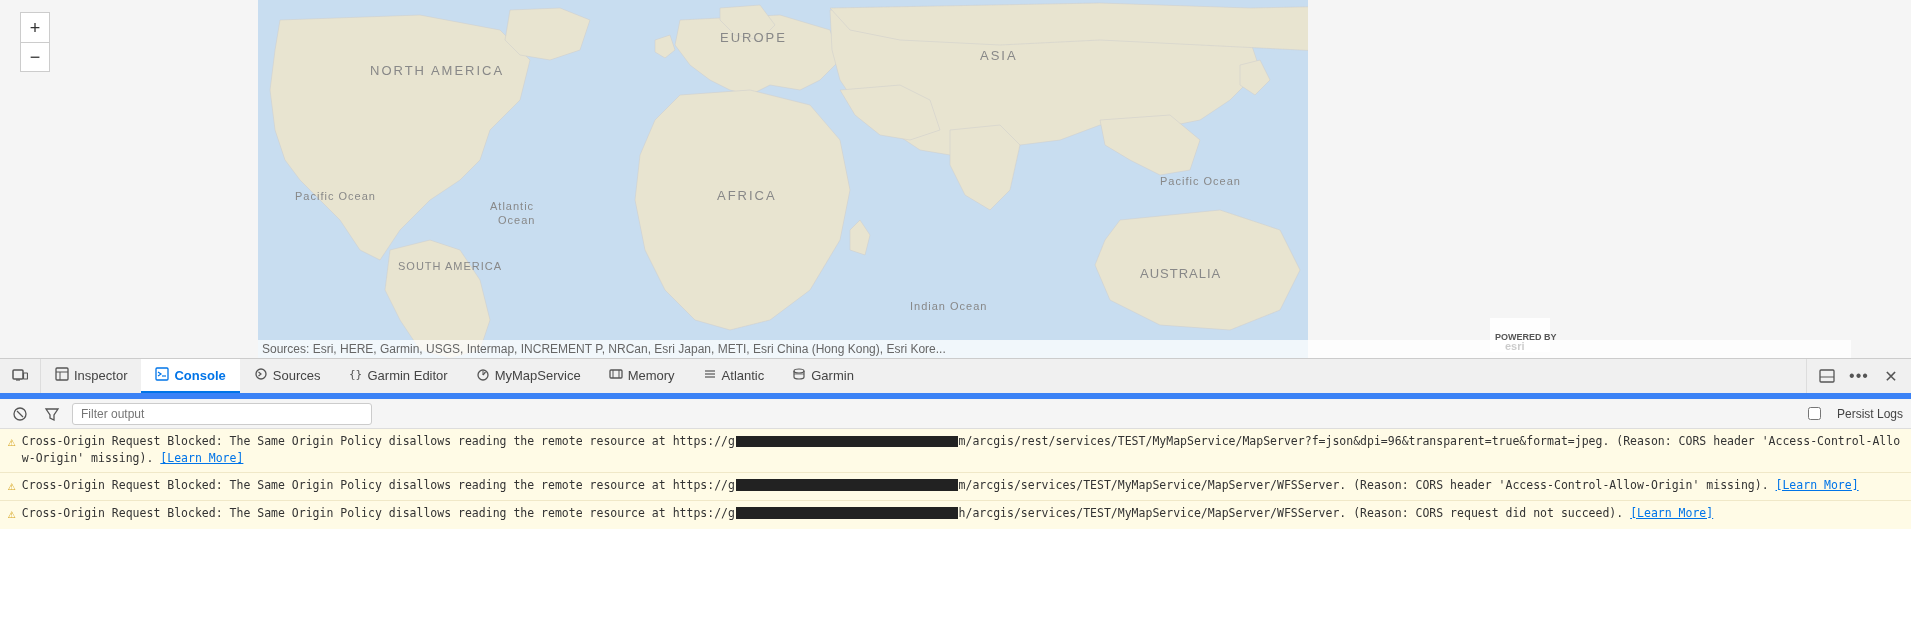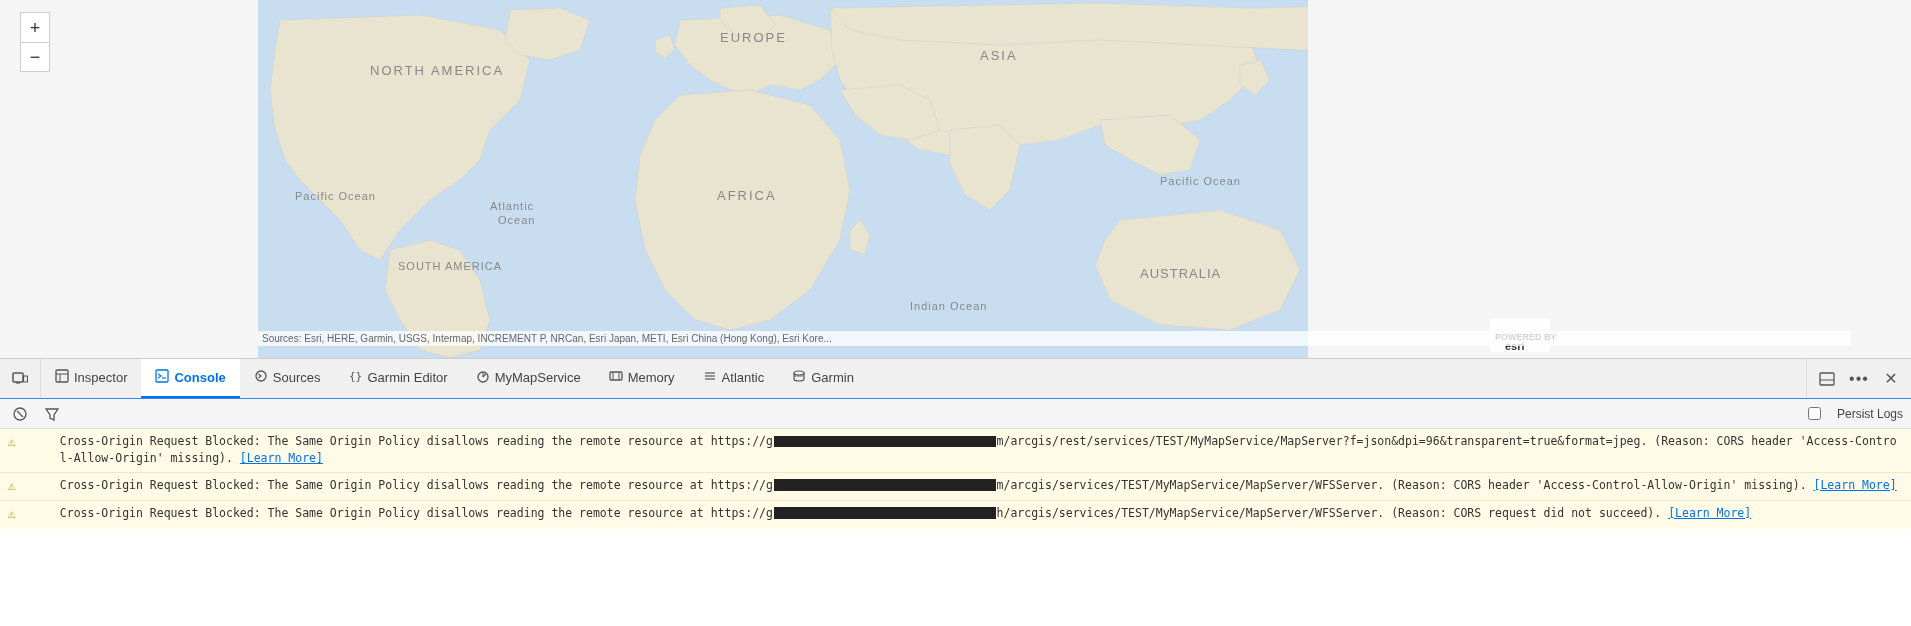--- a/index.html
+++ b/index.html
@@ -41,45 +41,45 @@
       align-items: center;
       justify-content: center;
       color: #333;
       line-height: 1;
     }
 
     .map-btn:first-child { border-bottom: none; }
 
     .map-attribution {
       position: absolute;
-      bottom: 12px;
+      bottom: 0;
       left: 258px;
       right: 60px;
-      font-size: 10px;
+      font-size: 12px;
       color: #666;
       background: rgba(255,255,255,0.75);
       padding: 2px 4px;
       white-space: nowrap;
       overflow: hidden;
     }
 
     
     .devtools {
       flex: 1;
       display: flex;
       flex-direction: column;
       background: #fff;
       border-top: 1px solid #ccc;
     }
 
     
     .devtools-toolbar {
       height: 40px;
       background: #f0f0f0;
-      border-bottom: 1px solid #3b82f6;
+      border-bottom: 6px solid #3b82f6;
       display: flex;
       align-items: stretch;
       padding: 0;
     }
 
     .toolbar-left {
       display: flex;
       align-items: center;
       padding: 0 6px;
       gap: 2px;
@@ -210,21 +210,20 @@
       font-size: 13px;
       flex-shrink: 0;
       margin-top: 1px;
     }
 
     .message-text {
       flex: 1;
       color: #333;
       line-height: 1.5;
       word-break: break-all;
-      margin-left: 38px;
     }
 
     .message-link {
       color: #0074e8;
       text-decoration: underline;
       cursor: pointer;
     }
 
     .redacted {
       display: inline-block;
@@ -435,20 +434,21 @@
       <svg width="16" height="16" viewBox="0 0 16 16" fill="none">
         <circle cx="8" cy="8" r="6" stroke="#555" stroke-width="1.3" fill="none"></circle>
         <line x1="5" y1="5" x2="11" y2="11" stroke="#555" stroke-width="1.3"></line>
       </svg>
     </button>
     <button class="console-toolbar-btn" title="Filter">
       <svg width="16" height="16" viewBox="0 0 16 16" fill="none">
         <polygon points="2,3 14,3 10,9 10,14 6,12 6,9" fill="none" stroke="#555" stroke-width="1.3"></polygon>
       </svg>
     </button>
+    <input type="text" class="filter-input" placeholder="Filter output" style="">
     <div class="persist-logs">
       <input type="checkbox" id="persist-logs" style="">
       <label for="persist-logs">Persist Logs</label>
     </div>
   </div>
 
   <div class="console-messages">
     <div class="console-message">
       <span class="warn-icon">⚠</span>
       <span class="message-text">

